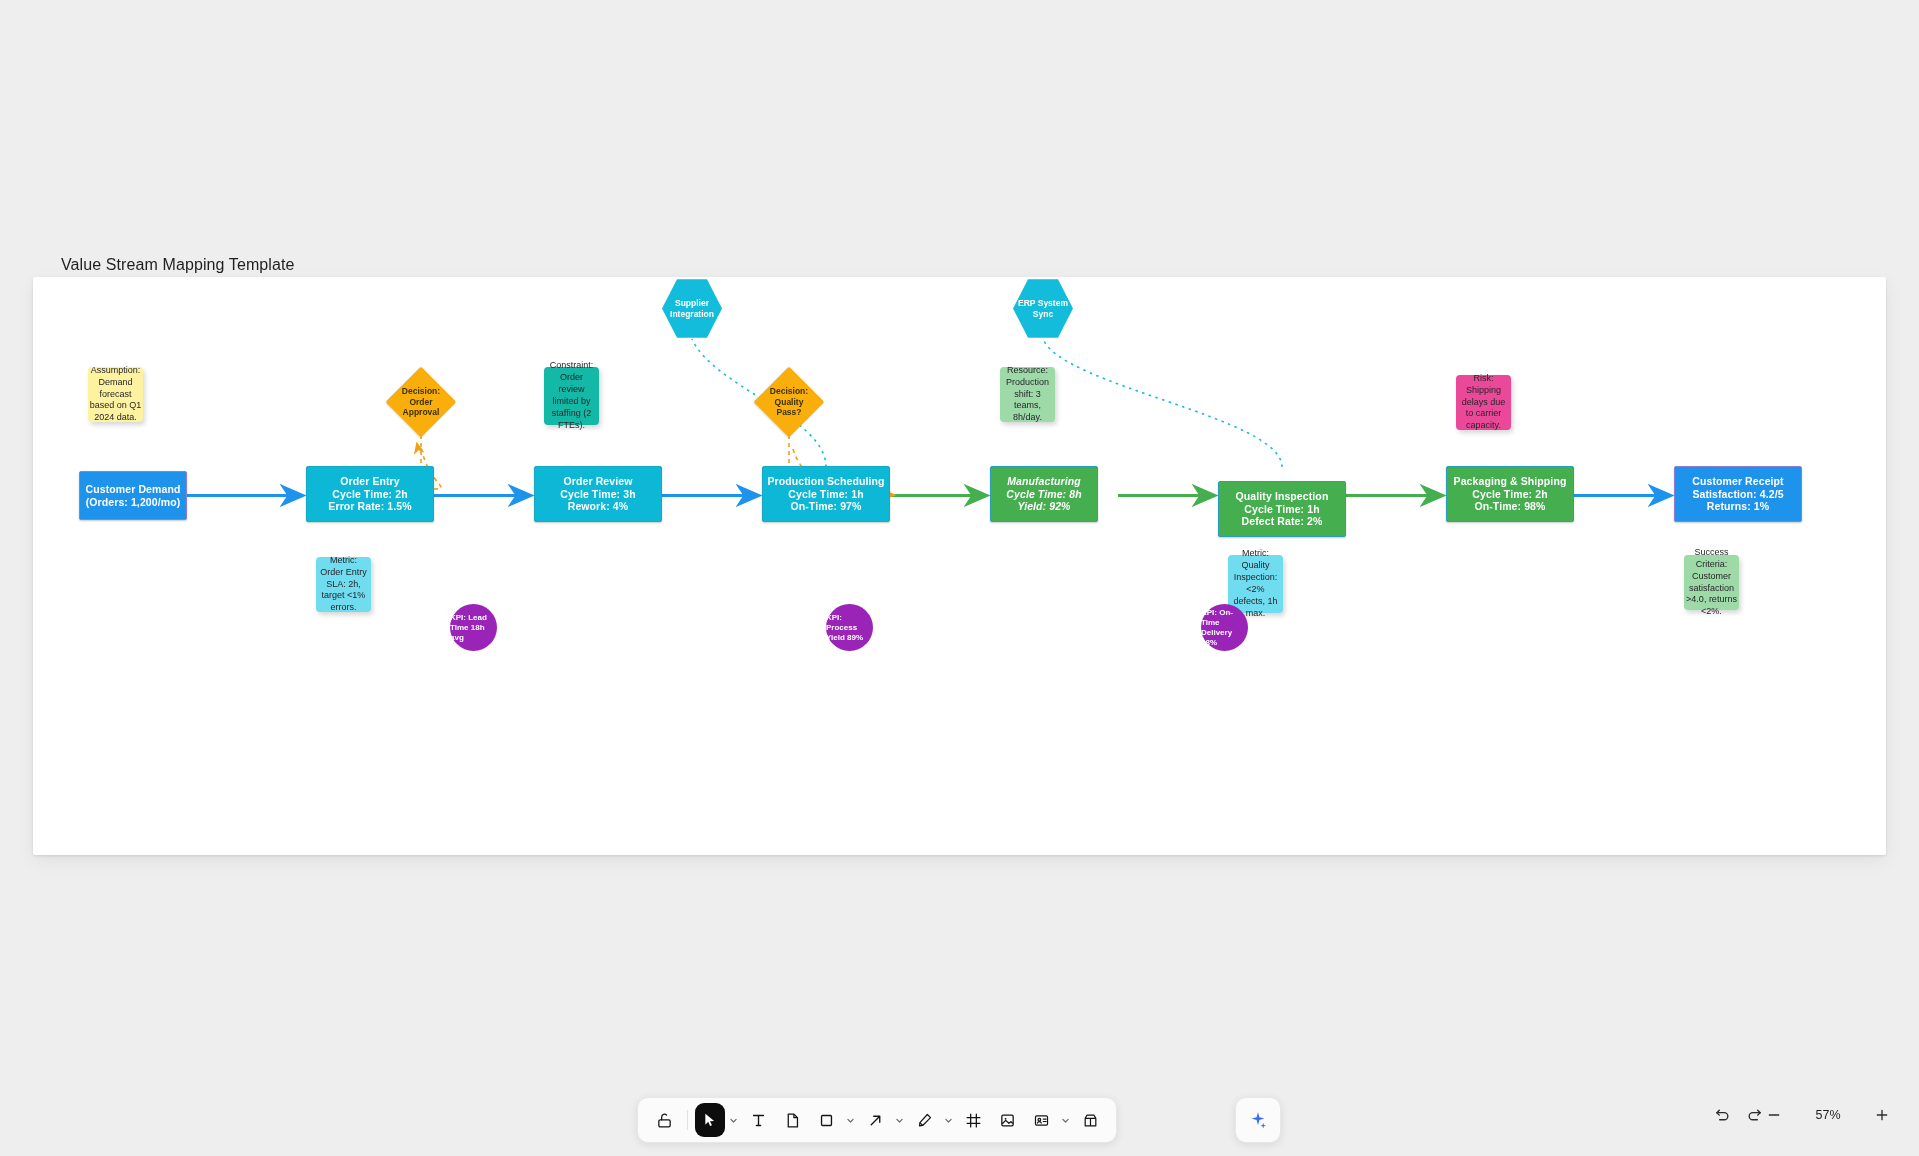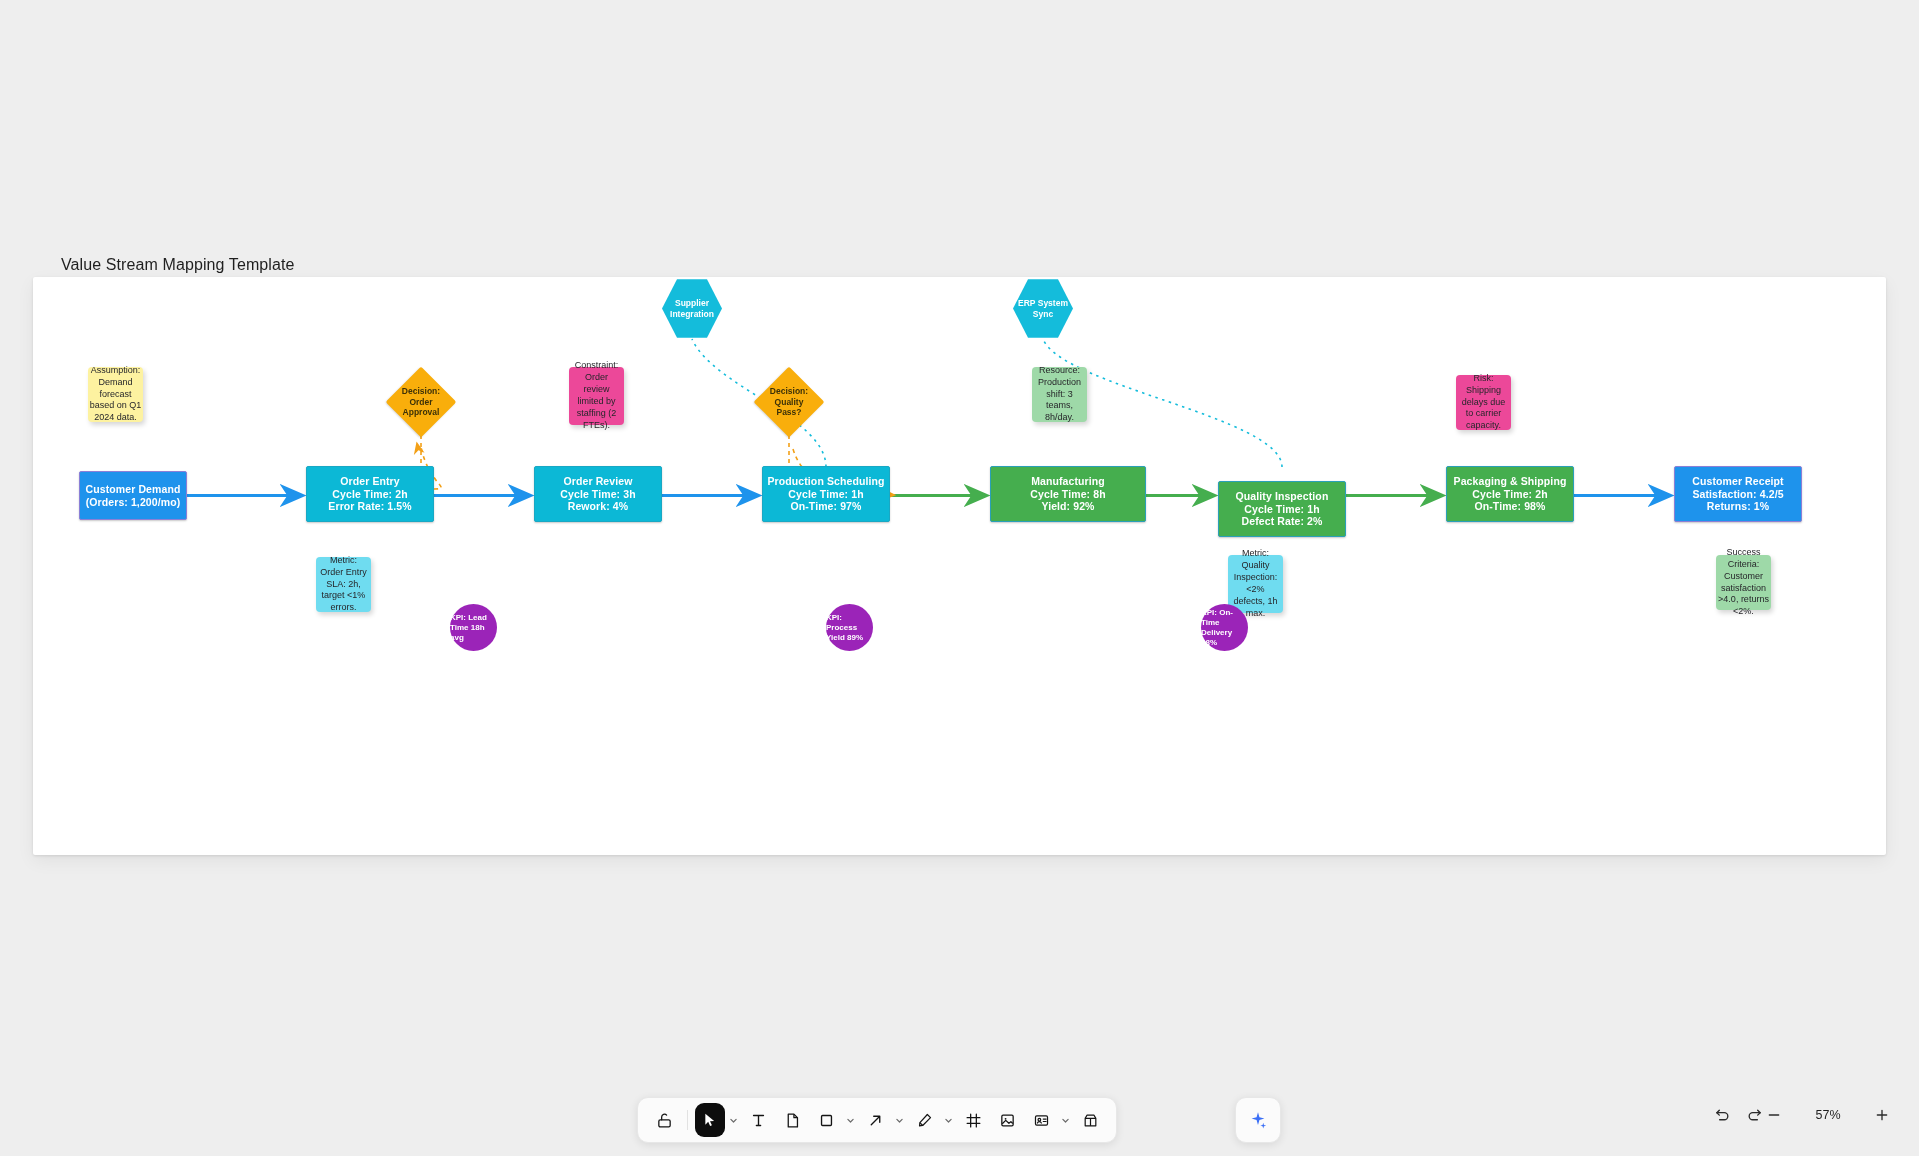--- a/index.html
+++ b/index.html
@@ -44,22 +44,22 @@
   .proc.cyan   { background: #0cb8d6; border: 1.5px solid #19a8c4; }
   .proc.green  { background: #45ae4e; border: 1.5px solid #2aa0b8; }
 
   
   .sticky {
     border-radius: 4px;
     box-shadow: 2px 3px 5px rgba(0,0,0,.16);
   }
   .sticky .txt { color: #26262a; font-size: 9px; font-weight: 400; line-height: 1.32; }
   .sticky.yellow { background: #fdf2a0; }
-  .sticky.orange { background: #ec4899; margin-left: 25px; }
-  .sticky.greenn { background: #9ed9a8; margin-left: 32px; }
+  .sticky.orange { background: #14b8a6; }
+  .sticky.greenn { background: #9ed9a8; }
   .sticky.red    { background: #ec4899; margin-top: 8px; }
   .sticky.cyann  { background: #6fdcf0; }
 
   
   .diamond { position: absolute; }
   .diamond .shape {
     position: absolute; inset: 0;
     background: #f9ae0b;
     transform: rotate(45deg);
     border-radius: 2px;
@@ -195,21 +195,21 @@
     <div class="node proc cyan" style="left:501px;top:189px;width:128px;height:56px;">
         <span class="txt">Order Review
 Cycle Time: 3h
 Rework: 4%</span>
       </div>
     <div class="node proc cyan" style="left:729px;top:189px;width:128px;height:56px;">
         <span class="txt">Production Scheduling
 Cycle Time: 1h
 On-Time: 97%</span>
       </div>
-    <div class="node proc green" style="left:957px;top:189px;width:156px;height:56px;">
+    <div class="node proc green" style="left:957px;top:189px;width:108px;height:56px;font-style:italic;">
         <span class="txt">Manufacturing
 Cycle Time: 8h
 Yield: 92%</span>
       </div>
     <div class="node proc green" style="left:1185px;top:204px;width:128px;height:56px;">
         <span class="txt">Quality Inspection
 Cycle Time: 1h
 Defect Rate: 2%</span>
       </div>
     <div class="node proc green" style="left:1413px;top:189px;width:128px;height:56px;">

